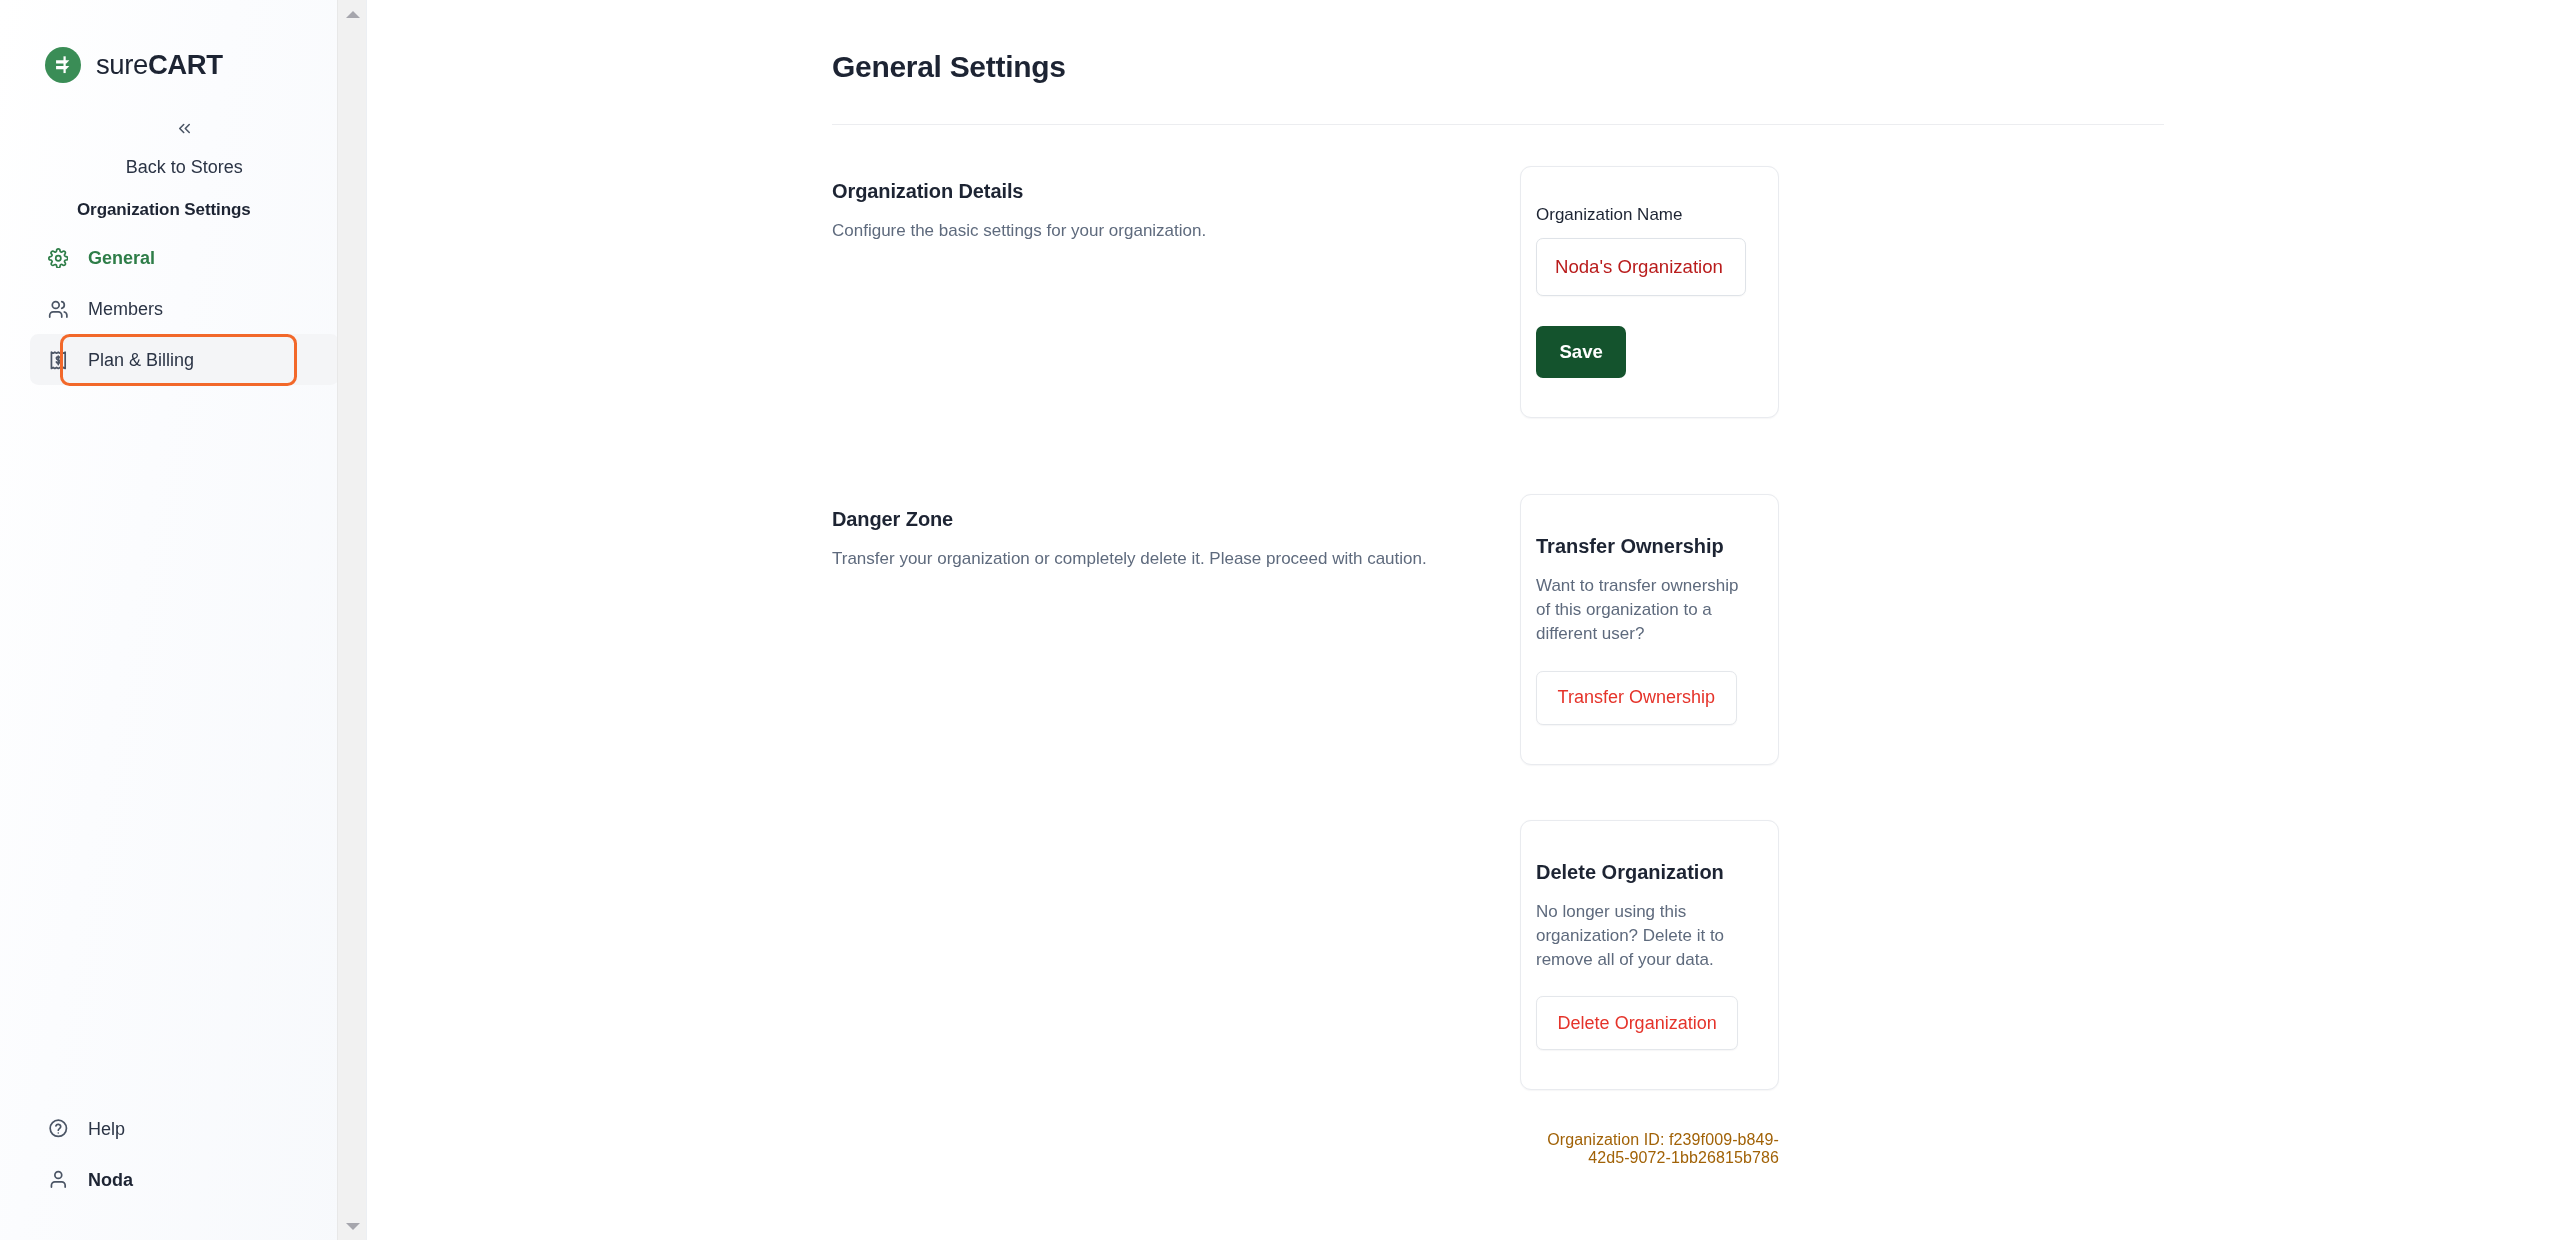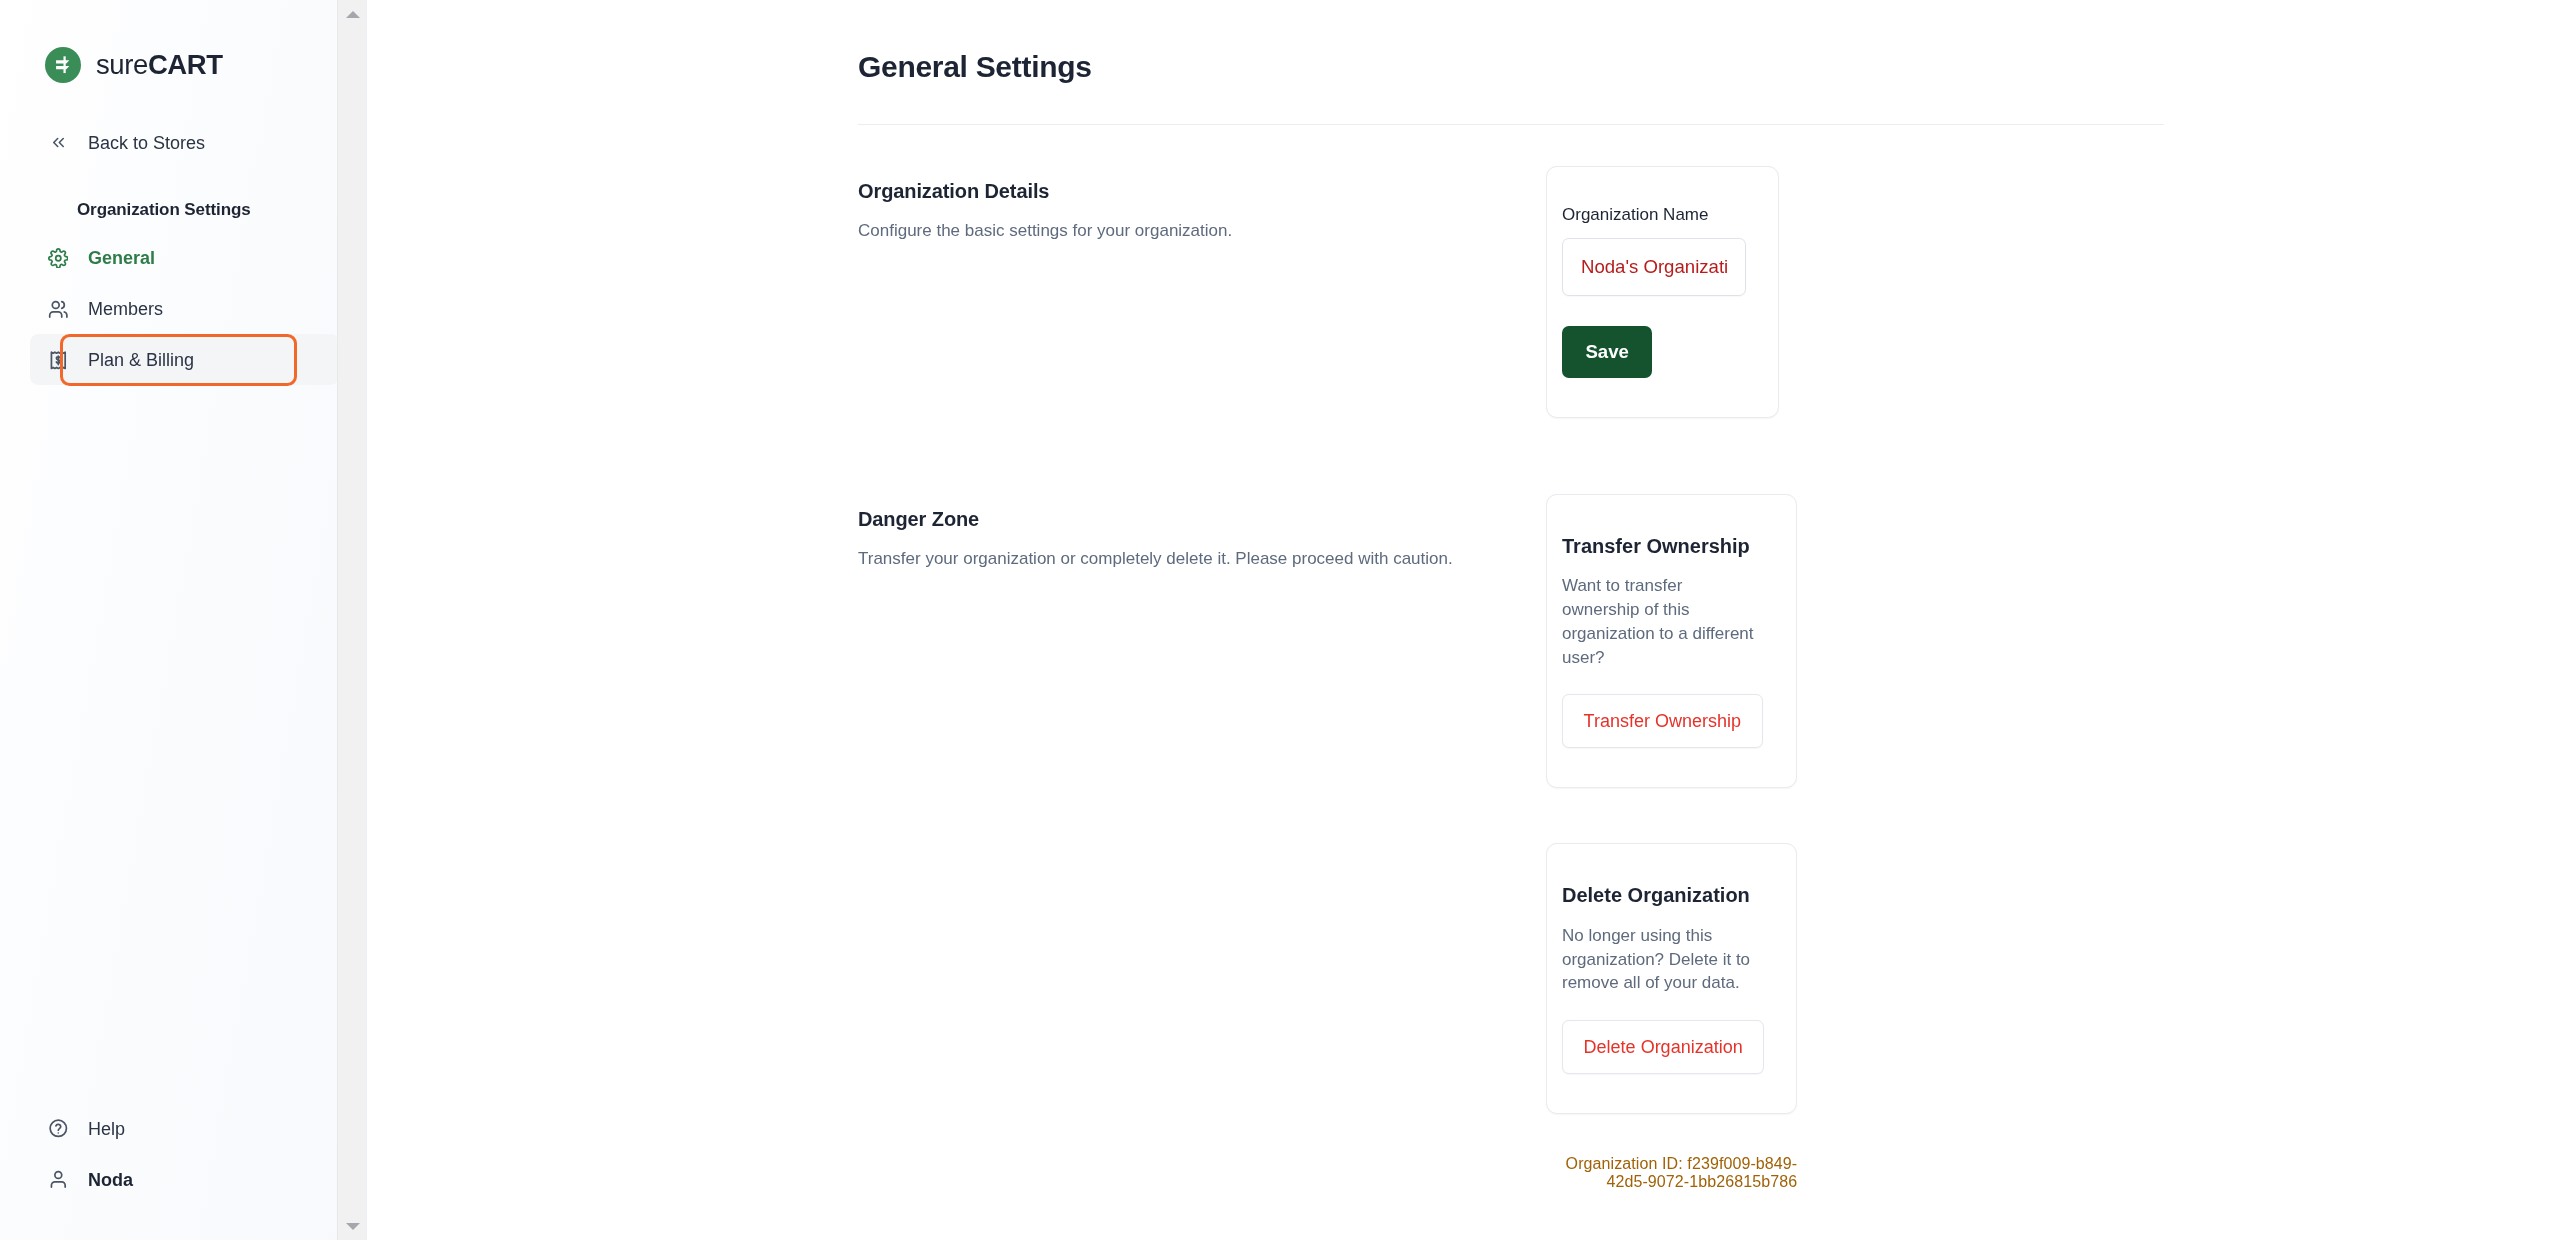--- a/index.html
+++ b/index.html
@@ -13,21 +13,20 @@
     font-family: "Liberation Sans", "DejaVu Sans", sans-serif;
     -webkit-font-smoothing: antialiased;
   }
 
   .app {
     position: relative;
     width: 2164px;
     height: 1241px;
     display: flex;
     background: #ffffff;
-    gap: 26px;
   }
 
   
   .sidebar {
     position: relative;
     width: 367px;
     height: 1241px;
     flex: 0 0 367px;
     background: linear-gradient(100deg, #ffffff 0%, #fbfcfe 40%, #f7f9fc 100%);
     border-right: 0.7px solid #eceff3;
@@ -105,21 +104,21 @@
     cursor: pointer;
     position: relative;
   }
   .nav-item .lbl { line-height: 1; }
   .nav-item .ico {
     width: 23.4px; height: 23.4px;
     flex: 0 0 23.4px;
     display: flex; align-items: center; justify-content: center;
     color: #4b5565;
   }
-  .nav-item.back { margin-top: 26px; }
+  .nav-item.back { margin-top: 26px; flex-direction: column; }
   .nav-item.active .lbl { color: #2e7d48; font-weight: 700; }
   .nav-item.active .ico { color: #2e7d48; }
   .nav-item.bold .lbl { font-weight: 700; color: #1d2433; }
 
   .nav-item.highlighted {
     background: #f4f5f7;
   }
   .highlight-ring {
     position: absolute;
     left: 30px;

